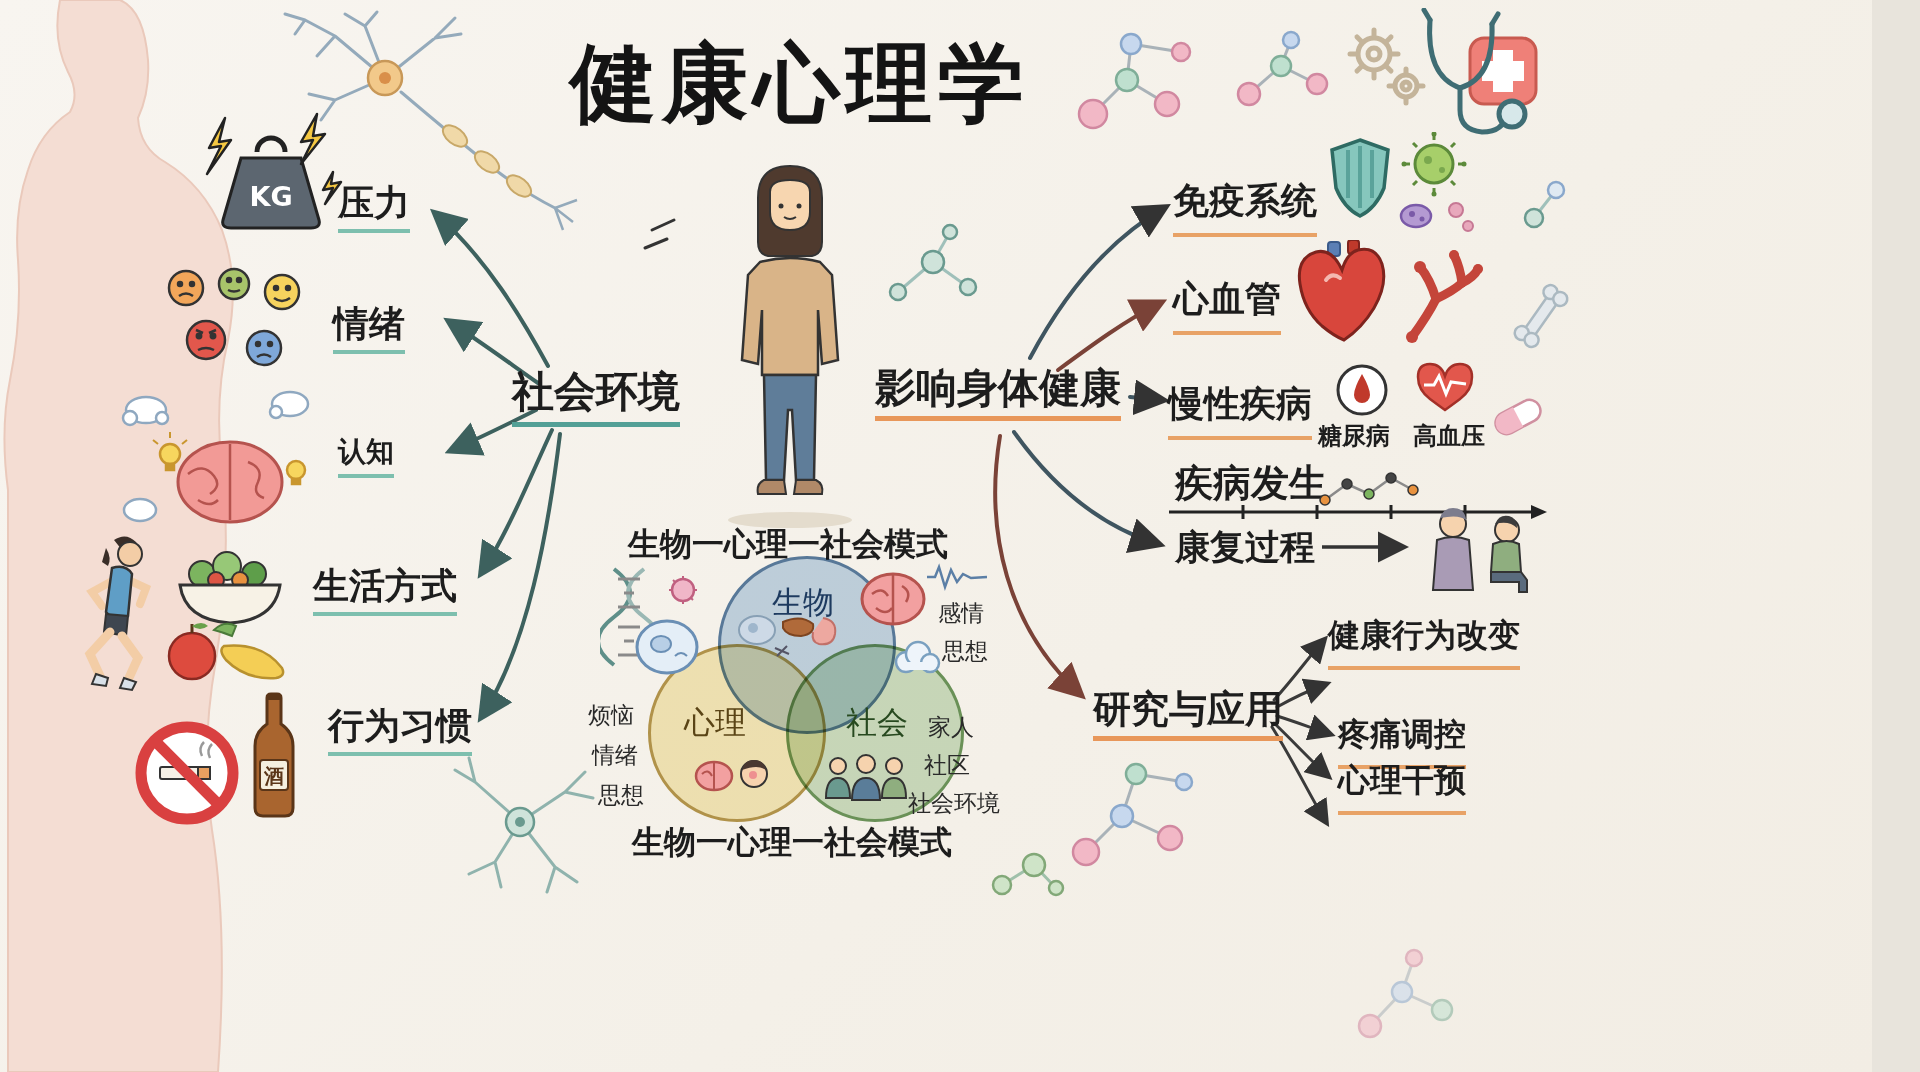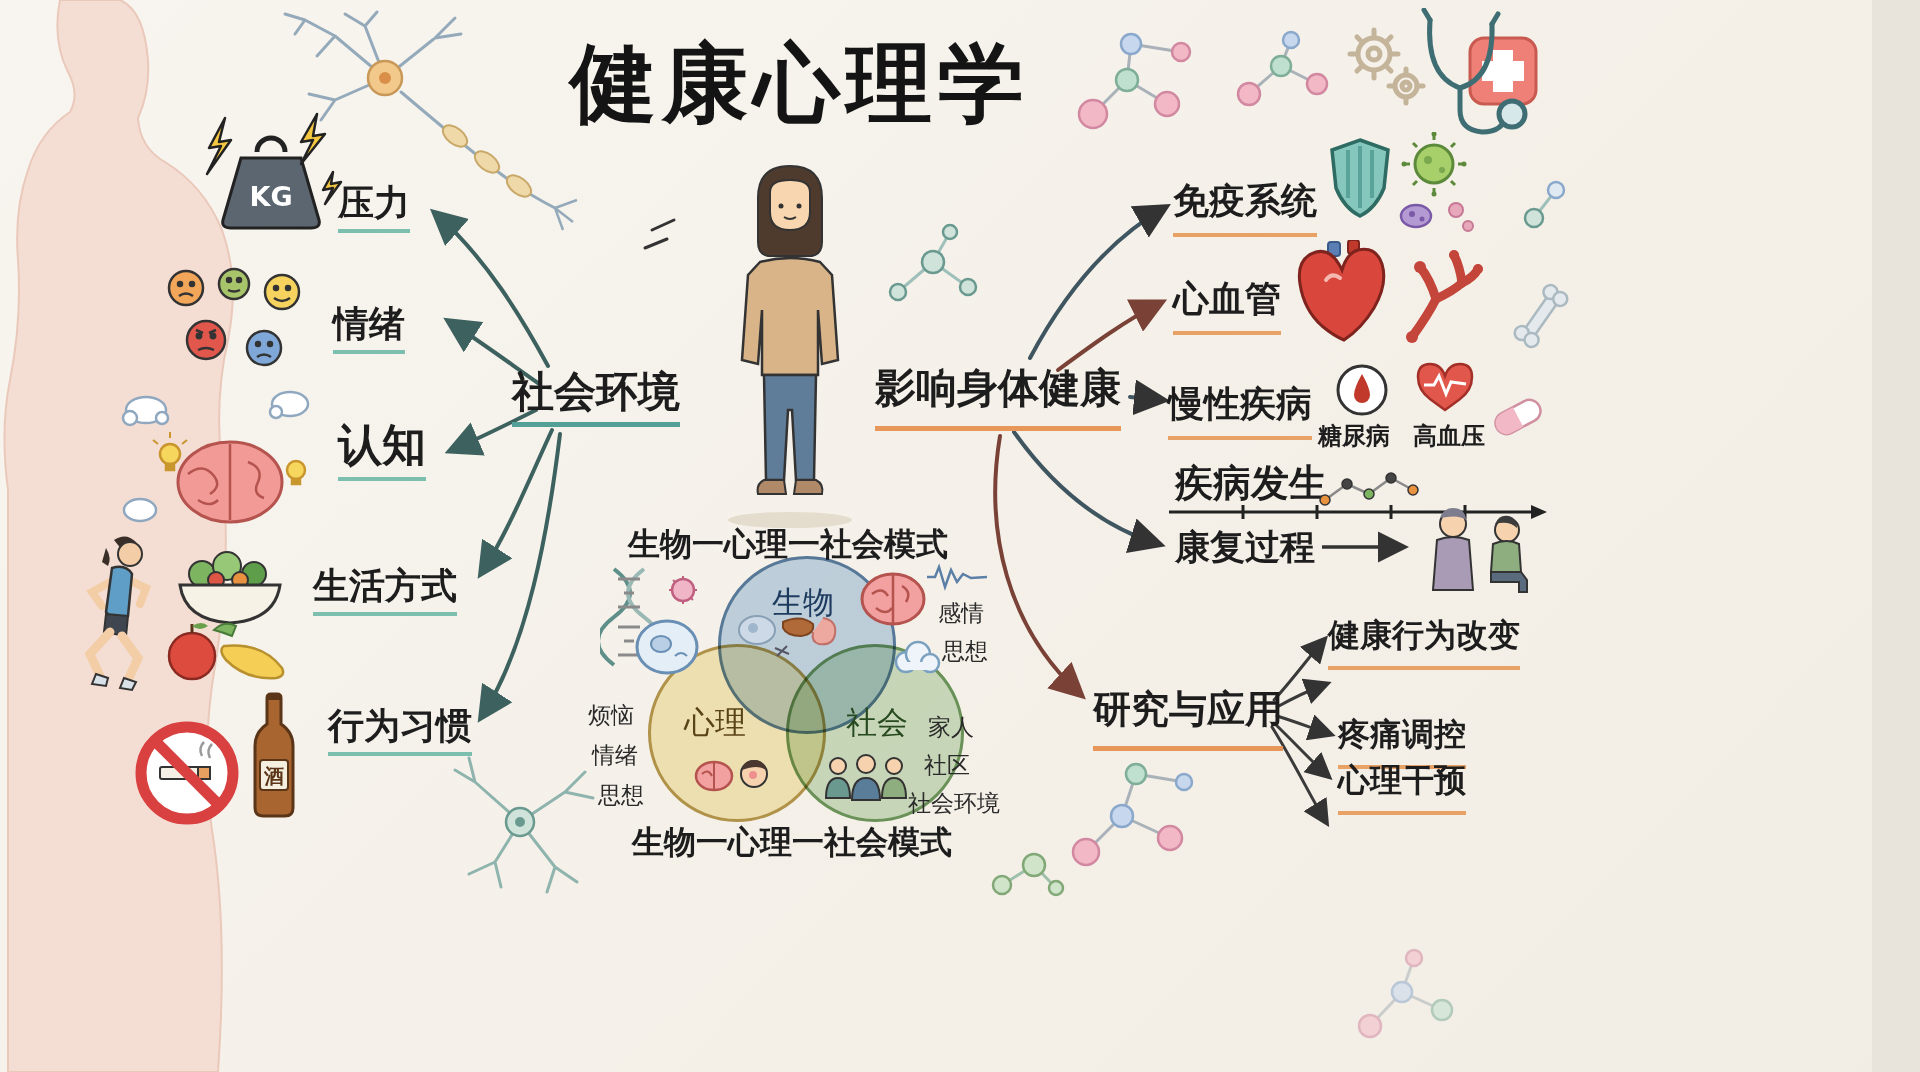--- a/index.html
+++ b/index.html
@@ -3,21 +3,21 @@
 <meta charset="utf-8">
 <style>
   html,body{margin:0;padding:0}
   body{font-family:"DejaVu Sans","Liberation Sans",sans-serif;background:#e8e4dc}
   .canvas{position:relative;width:1872px;height:1072px;background:linear-gradient(135deg,#f8f5f0 0%,#f4f0e8 60%,#f2ede4 100%);overflow:hidden}
   .abs{position:absolute}
   .txt{position:absolute;font-weight:700;color:#1d1d1d;white-space:nowrap;line-height:1.15}
   .u-teal{border-bottom:4px solid #7dbfae;padding-bottom:6px}
   .u-teal2{border-bottom:5px solid #53a096;padding-bottom:6px}
   .u-orange{border-bottom:4px solid #e8a266;padding-bottom:12px}
-  .u-orange2{border-bottom:5px solid #e8975a;padding-bottom:14px}
+  .u-orange2{border-bottom:5px solid #e8975a;padding-bottom:4px}
   .title{position:absolute;font-size:86px;font-weight:900;color:#141414;letter-spacing:6px;text-align:center}
   .note{position:absolute;font-weight:400;color:#2a2a2a;font-size:23px;white-space:nowrap}
   .sub{position:absolute;font-weight:700;color:#1d1d1d;font-size:24px;white-space:nowrap}
   .vcircle{position:absolute;width:172px;height:172px;border-radius:50%;border:3px solid;mix-blend-mode:multiply}
   .vlabel{position:absolute;font-size:31px;font-weight:400;white-space:nowrap}
   svg{display:block}
 </style>
 </head>
 <body>
 
@@ -338,21 +338,21 @@
 
   <svg class="abs" style="left:243px;top:682px" width="62" height="145" viewBox="0 0 62 145">
     <path d="M24 42 L24 16 Q24 12 28 12 L34 12 Q38 12 38 16 L38 42 Q50 50 50 64 L50 126 Q50 134 42 134 L20 134 Q12 134 12 126 L12 64 Q12 50 24 42 Z" fill="#a9652f" stroke="#5a3518" stroke-width="3"></path>
     <rect x="24" y="12" width="14" height="6" fill="#5a3518"></rect>
     <rect x="17" y="78" width="28" height="30" rx="3" fill="#f5efdf" stroke="#5a3518" stroke-width="2"></rect>
     <text x="31" y="101" font-size="20" font-weight="bold" fill="#5a3518" text-anchor="middle">酒</text>
   </svg>
 
   <div class="txt u-teal" style="left:338px;top:182px;font-size:36px">压力</div>
   <div class="txt u-teal" style="left:333px;top:303px;font-size:36px">情绪</div>
-  <div class="txt u-teal" style="left:338px;top:420px;font-size:44px">认知</div>
+  <div class="txt u-teal" style="left:338px;top:436px;font-size:28px">认知</div>
   <div class="txt u-teal" style="left:313px;top:565px;font-size:36px">生活方式</div>
   <div class="txt u-teal" style="left:328px;top:705px;font-size:36px">行为习惯</div>
 
   <div class="txt u-teal2" style="left:512px;top:368px;font-size:42px">社会环境</div>
 
   <svg class="abs" style="left:700px;top:150px" width="180" height="380" viewBox="0 0 180 380">
     <ellipse cx="90" cy="370" rx="62" ry="8" fill="#e4dccd"></ellipse>
     <path d="M58 48 Q58 16 90 16 Q122 16 122 48 L122 92 Q122 104 112 106 L68 106 Q58 104 58 92 Z" fill="#4f3a2e" stroke="#333" stroke-width="2"></path>
     <path d="M70 42 Q70 30 90 30 Q110 30 110 42 L110 62 Q110 80 90 80 Q70 80 70 62 Z" fill="#f7d6b0" stroke="#333" stroke-width="2"></path>
     <circle cx="81" cy="56" r="2.5" fill="#333"></circle>

